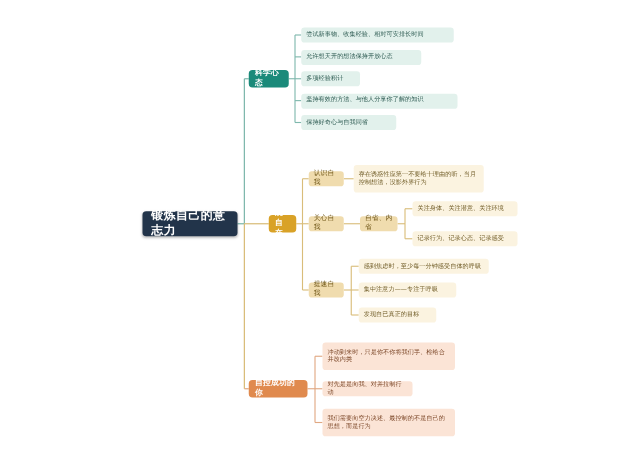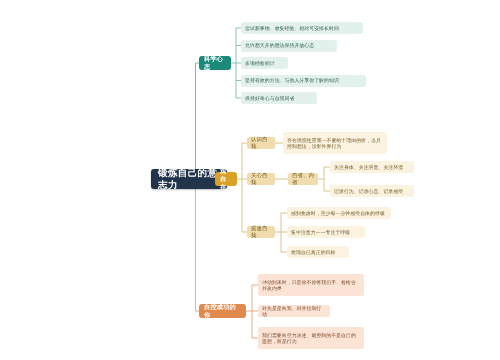--- a/index.html
+++ b/index.html
@@ -40,21 +40,20 @@
   .root {
     background: #22344a;
     color: #ffffff;
     border-radius: 3px;
     font-size: 9.5px;
     font-weight: bold;
     letter-spacing: 0.4px;
     padding: 0 7px;
     justify-content: center;
     box-shadow: 0 1px 2px rgba(0,0,0,0.25);
-    margin-left: 37px;
   }
 
   
   .branch {
     border-radius: 3px;
     color: #ffffff;
     font-size: 6.2px;
     font-weight: bold;
     padding: 0 5px;
     justify-content: center;

